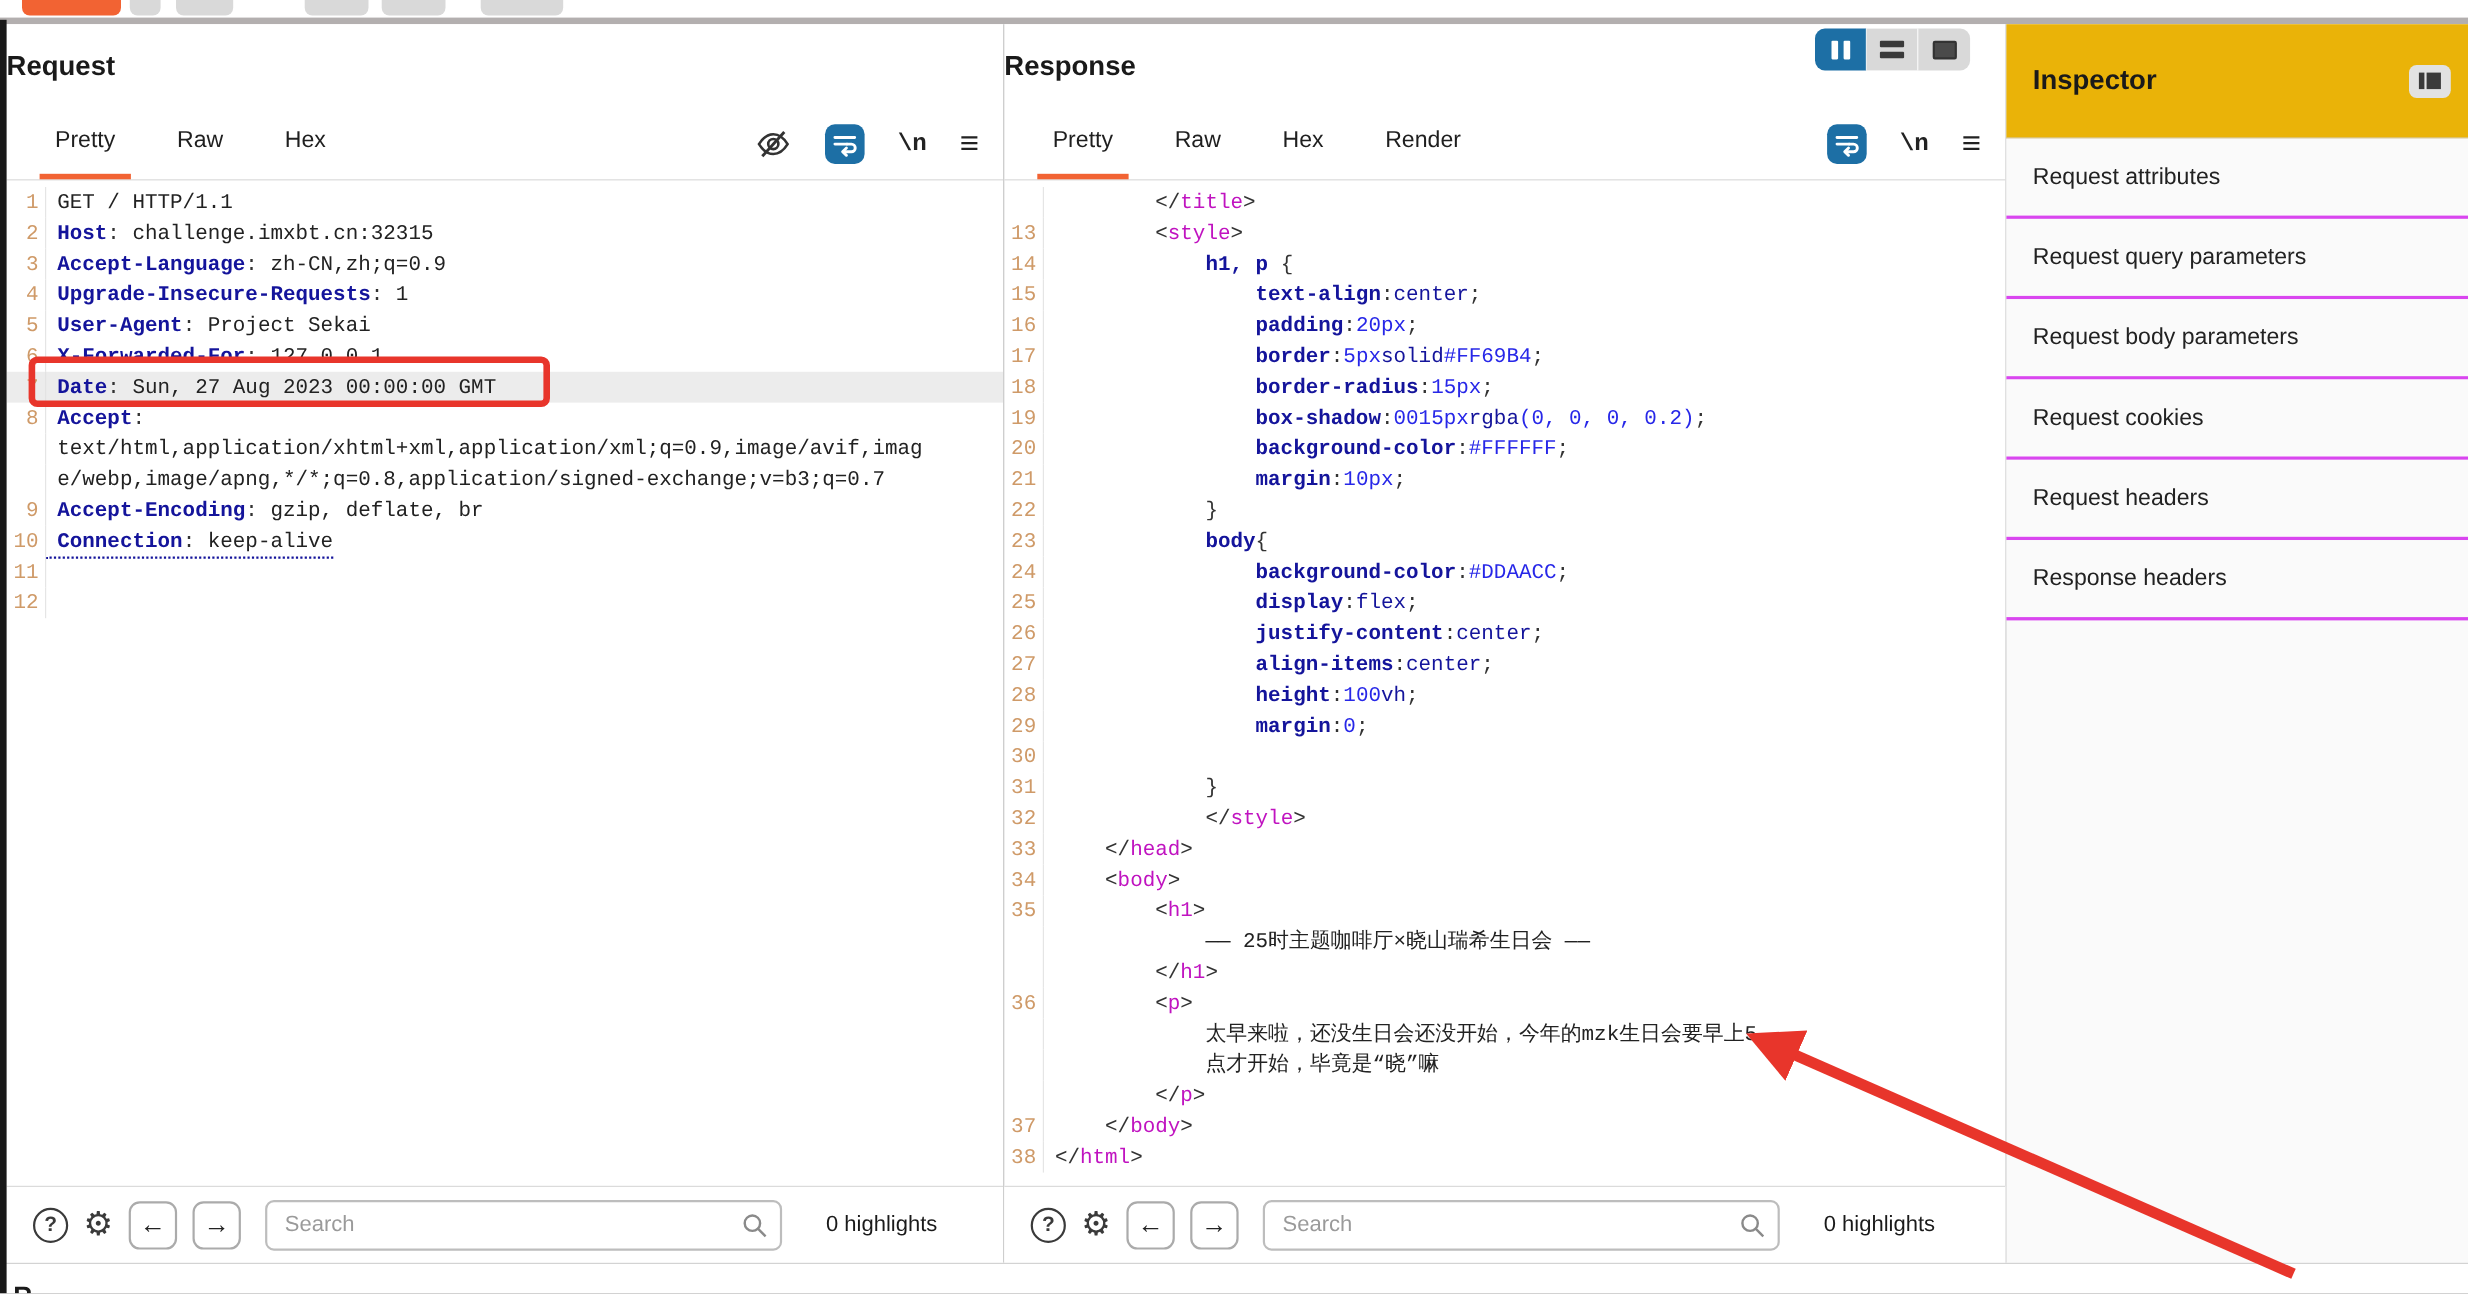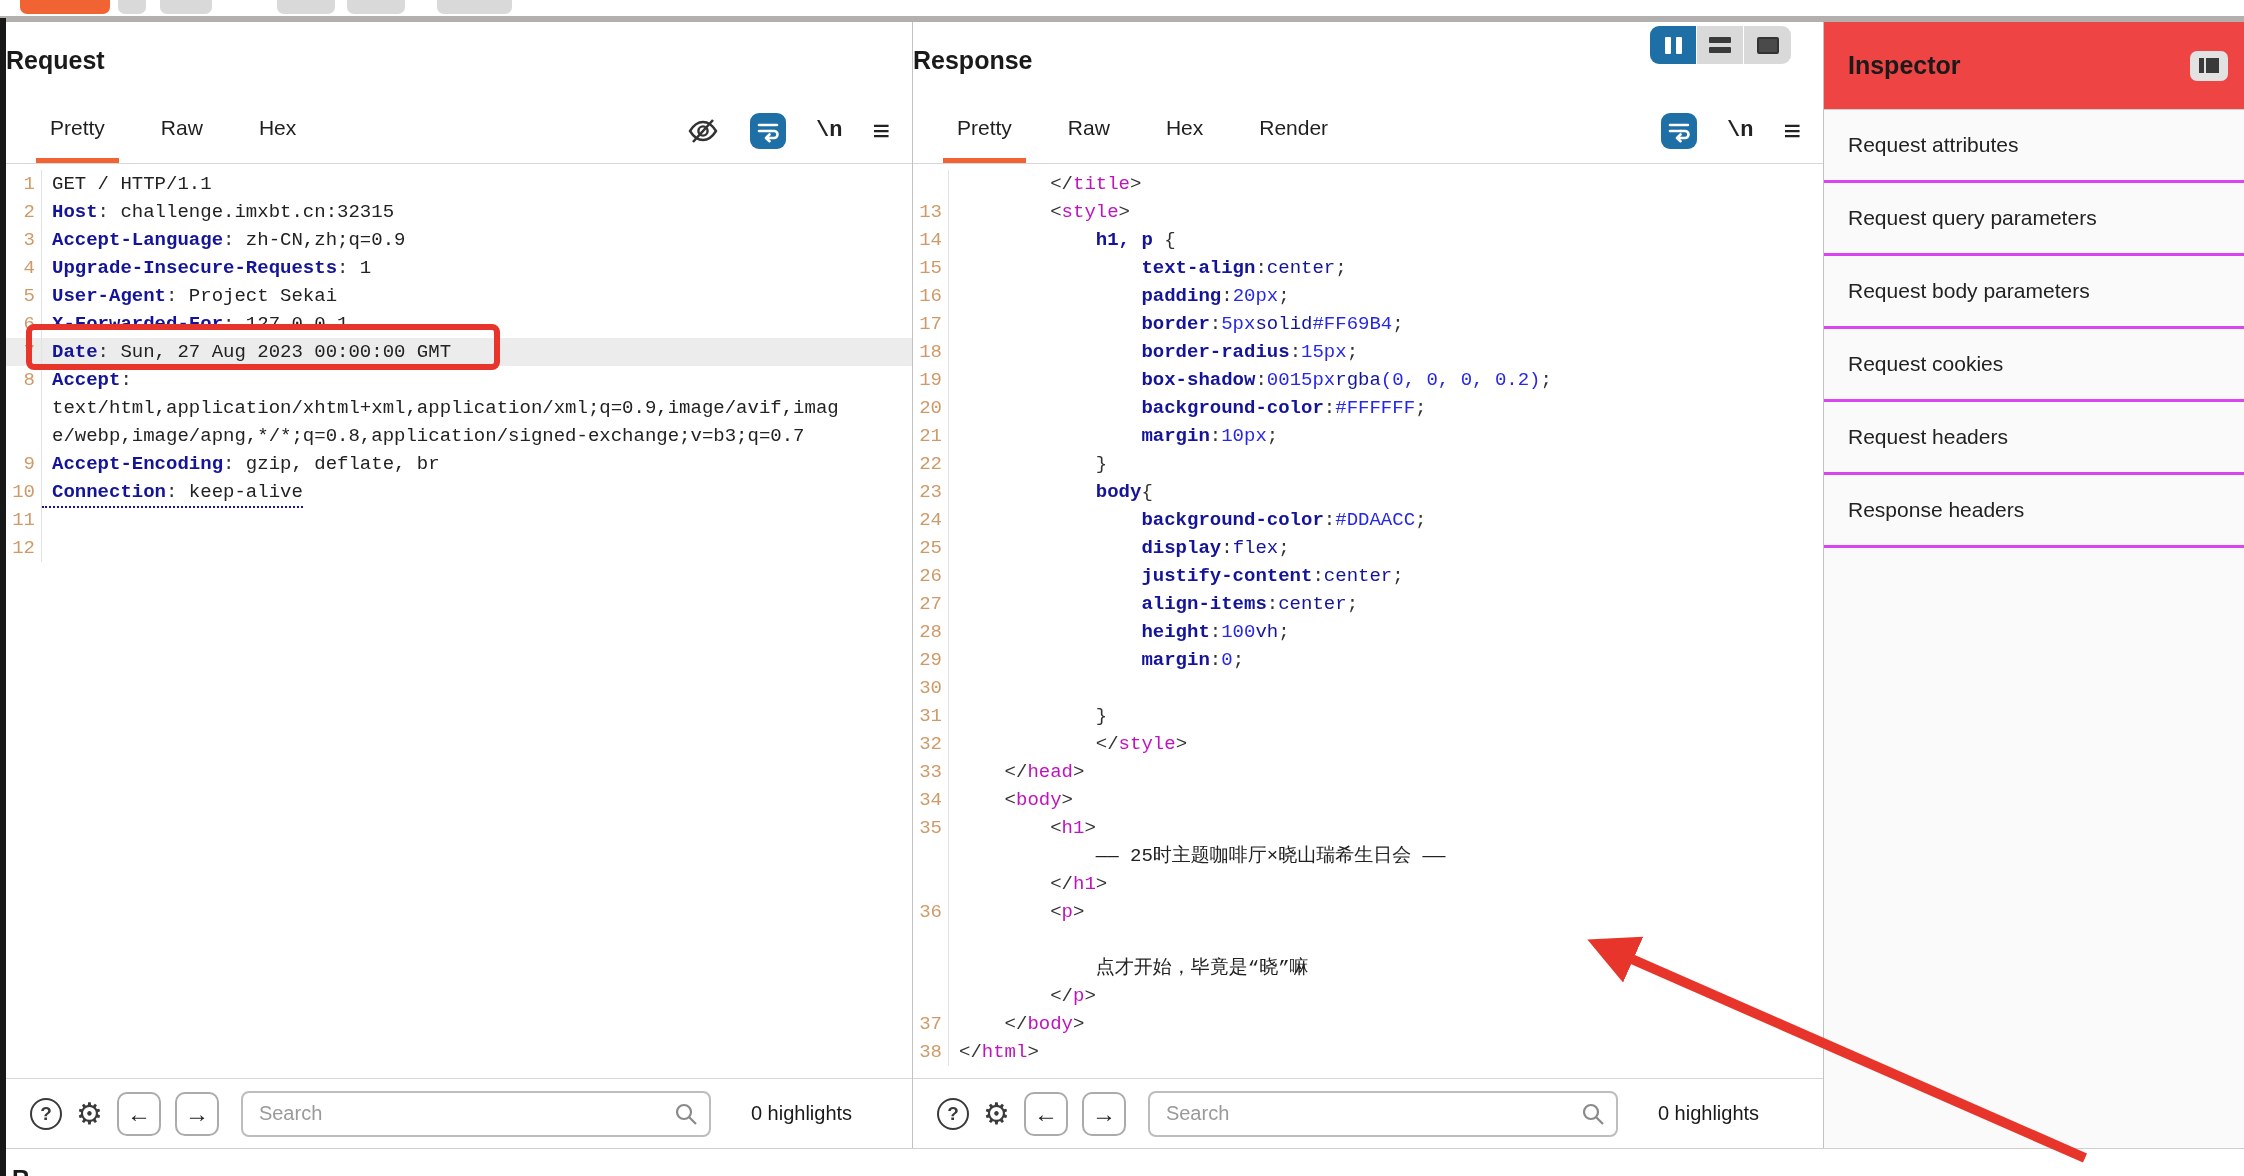--- a/index.html
+++ b/index.html
@@ -80,22 +80,22 @@
   .seg{width:47px;height:38px;background:#d9d9d9;display:flex;align-items:center;
     justify-content:center;gap:5px;border-right:1px solid #fff}
   .seg:first-child{border-radius:9px 0 0 9px;background:var(--blue)}
   .seg:last-child{border-radius:0 9px 9px 0;border-right:none}
   .pausebar{width:6px;height:17px;background:#fff;border-radius:1px}
   .rowbar{width:22px;height:6px;background:#3a3a3a;border-radius:1px}
   .rows{display:flex;flex-direction:column;gap:4px}
   .solidsq{width:22px;height:17px;background:#4a4a4a;border-radius:2px;border:2px solid #333}
 
   
-  .insp-header{height:88px;border-bottom:1px solid #cfcfcf;display:flex;align-items:center;
-    justify-content:space-between;padding:0 16px 0 24px;background:#ef4444}
+  .insp-header{height:104px;border-bottom:1px solid #cfcfcf;display:flex;align-items:center;
+    justify-content:space-between;padding:0 16px 0 24px;background:#eab308}
   .insp-title{font-size:25px;font-weight:bold;color:var(--ink)}
   .collapsebtn{width:38px;height:30px;background:#e2e2e2;border-radius:7px;
     display:flex;align-items:center;justify-content:center;gap:2px}
   .collapsebtn .a{width:5px;height:15px;background:#3a3a3a}
   .collapsebtn .b{width:13px;height:15px;background:#3a3a3a}
   .insp-row{height:73px;border-bottom:3px solid #d946ef;display:flex;align-items:center;
     padding-left:24px;font-size:21px;color:#222;background:#fafafa;cursor:pointer}
 
   
   .bottomstrip{position:absolute;left:0;bottom:0;width:100%;height:28px;background:#fff;
@@ -242,21 +242,21 @@
           <div class="crow"><span class="lnum">29</span><span class="ltext" style="padding-left: 192.4px;"><span class="sg-key">margin</span><span class="sg-punct">:</span><span class="sg-num">0</span><span class="sg-punct">;</span></span></div>
           <div class="crow"><span class="lnum">30</span></div>
           <div class="crow"><span class="lnum">31</span><span class="ltext" style="padding-left: 146.8px;"><span class="sg-punct">}</span></span></div>
           <div class="crow"><span class="lnum">32</span><span class="ltext" style="padding-left: 146.8px;"><span class="sg-punct">&lt;/</span><span class="sg-tag">style</span><span class="sg-punct">&gt;</span></span></div>
           <div class="crow"><span class="lnum">33</span><span class="ltext" style="padding-left: 55.6px;"><span class="sg-punct">&lt;/</span><span class="sg-tag">head</span><span class="sg-punct">&gt;</span></span></div>
           <div class="crow"><span class="lnum">34</span><span class="ltext" style="padding-left: 55.6px;"><span class="sg-punct">&lt;</span><span class="sg-tag">body</span><span class="sg-punct">&gt;</span></span></div>
           <div class="crow"><span class="lnum">35</span><span class="ltext" style="padding-left: 101.2px;"><span class="sg-punct">&lt;</span><span class="sg-tag">h1</span><span class="sg-punct">&gt;</span></span></div>
           <div class="crow"><span class="lnum"></span><span class="ltext" style="padding-left: 146.8px;"><span class="sg-plain">—— 25时主题咖啡厅×晓山瑞希生日会 ——</span></span></div>
           <div class="crow"><span class="lnum"></span><span class="ltext" style="padding-left: 101.2px;"><span class="sg-punct">&lt;/</span><span class="sg-tag">h1</span><span class="sg-punct">&gt;</span></span></div>
           <div class="crow"><span class="lnum">36</span><span class="ltext" style="padding-left: 101.2px;"><span class="sg-punct">&lt;</span><span class="sg-tag">p</span><span class="sg-punct">&gt;</span></span></div>
-          <div class="crow"><span class="lnum"></span></div>
+          <div class="crow"><span class="lnum"></span><span class="ltext" style="padding-left: 146.8px;"><span class="sg-plain">太早来啦，还没生日会还没开始，今年的mzk生日会要早上5</span></span></div>
           <div class="crow"><span class="lnum"></span><span class="ltext" style="padding-left: 146.8px;"><span class="sg-plain">点才开始，毕竟是“晓”嘛</span></span></div>
           <div class="crow"><span class="lnum"></span><span class="ltext" style="padding-left: 101.2px;"><span class="sg-punct">&lt;/</span><span class="sg-tag">p</span><span class="sg-punct">&gt;</span></span></div>
           <div class="crow"><span class="lnum">37</span><span class="ltext" style="padding-left: 55.6px;"><span class="sg-punct">&lt;/</span><span class="sg-tag">body</span><span class="sg-punct">&gt;</span></span></div>
           <div class="crow"><span class="lnum">38</span><span class="ltext" style="padding-left: 10px;"><span class="sg-punct">&lt;/</span><span class="sg-tag">html</span><span class="sg-punct">&gt;</span></span></div>
         </div>
       <div class="searchbar">
         <span class="help">?</span>
         <span class="gear">⚙</span>
         <button class="navbtn">←</button>
         <button class="navbtn">→</button>

